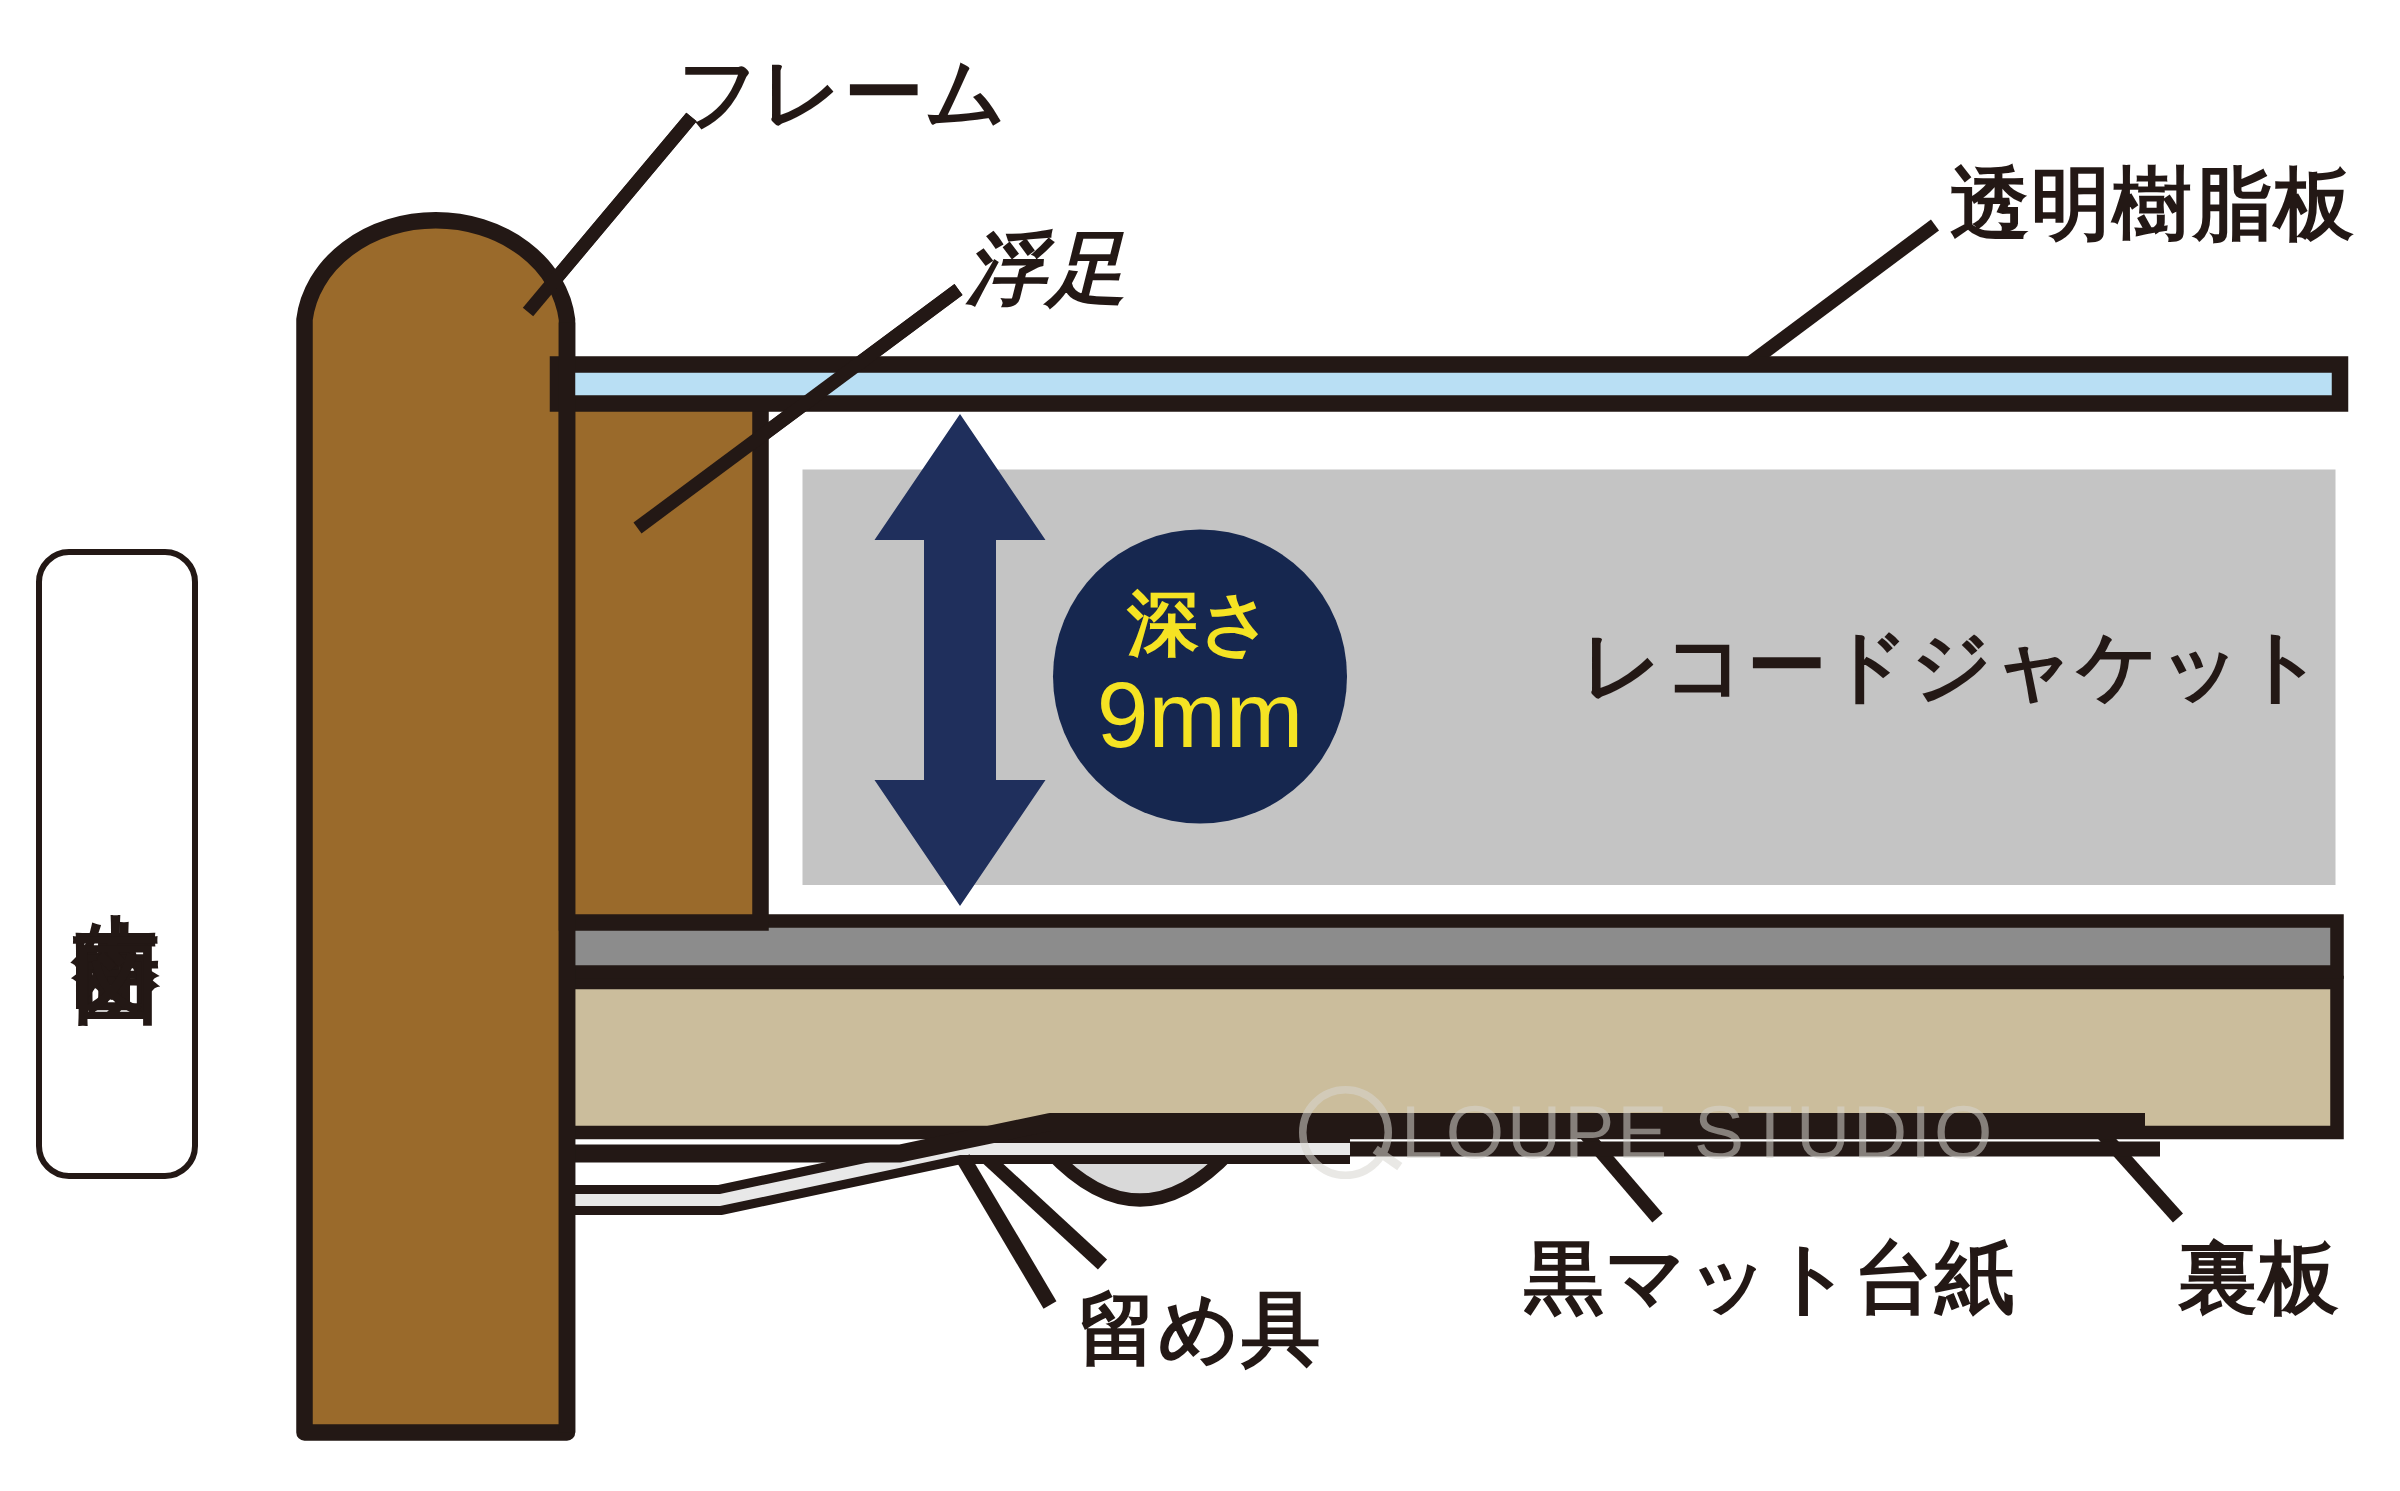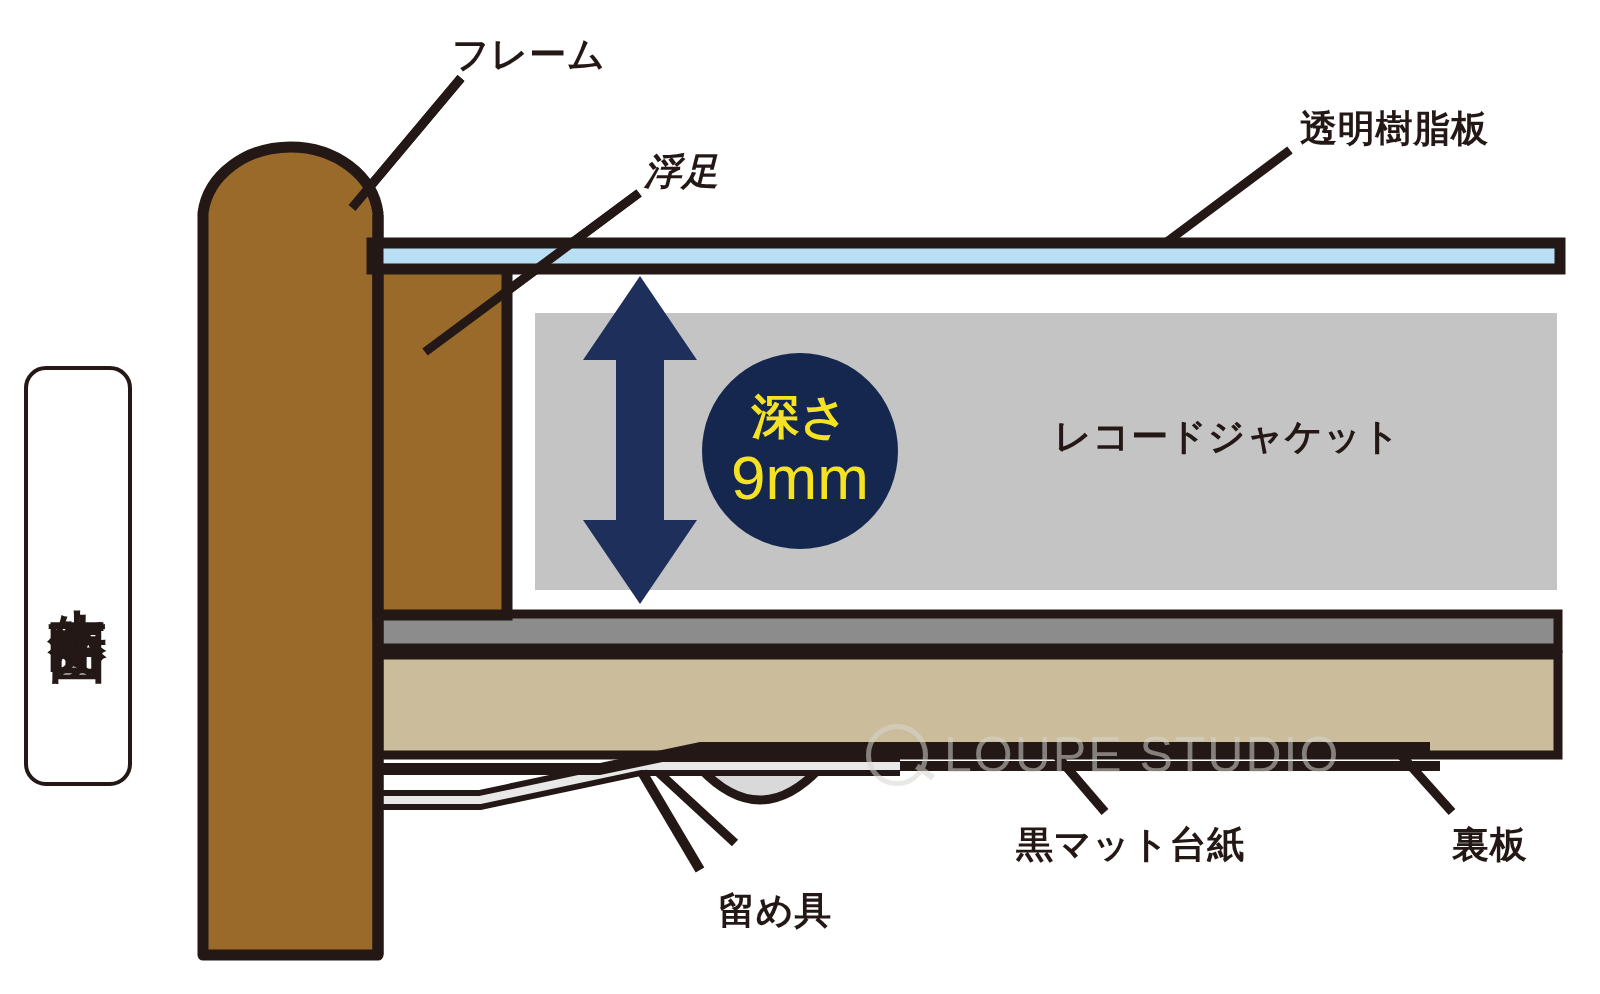--- a/index.html
+++ b/index.html
@@ -26,21 +26,21 @@
     height: 994px;
   }
   .lbl {
     position: absolute;
     color: #231815;
     font-weight: 700;
     white-space: nowrap;
     line-height: 1;
     letter-spacing: 0.02em;
   }
-  .lbl-jp { font-size: 37px; }
+  .lbl-jp { font-size: 53px; }
 
   
   #side-caption {
     position: absolute;
     left: 24px;
     top: 366px;
     width: 108px;
     height: 420px;
     border: 4px solid #231815;
     border-radius: 22px;
@@ -93,21 +93,21 @@
     font-family: "Liberation Sans", sans-serif;
   }
 
   
   #watermark {
     position: absolute;
     left: 866px;
     top: 724px;
     display: flex;
     align-items: center;
-    gap: 16px;
+    gap: 6px;
     opacity: 0.55;
     pointer-events: none;
   }
   #watermark .wm-ring {
     width: 62px;
     height: 62px;
     border: 5px solid #d8d6d0;
     border-radius: 50%;
     box-sizing: border-box;
     position: relative;
@@ -208,20 +208,20 @@
   <div class="lbl lbl-jp" style="left:644px; top:153px;font-style:italic;">浮足</div>
 
   <div class="lbl lbl-jp" style="left:1300px; top:110px;">透明樹脂板</div>
 
   <div class="lbl lbl-jp" style="left:1054px; top:418px;">レコードジャケット</div>
 
   <div class="lbl lbl-jp" style="left:1016px; top:826px;">黒マット台紙</div>
 
   <div class="lbl lbl-jp" style="left:1424px; top:826px;margin-left:28px;">裏板</div>
 
-  <div class="lbl lbl-jp" style="left:718px; top:892px;">留め具</div>
+  <div class="lbl lbl-jp" style="left:718px; top:860px;">留め具</div>
 
   <div id="watermark">
     <div class="wm-ring"></div>
     <div class="wm-text">LOUPE STUDIO</div>
   </div>
 
 </div>
 
 </body></html>

